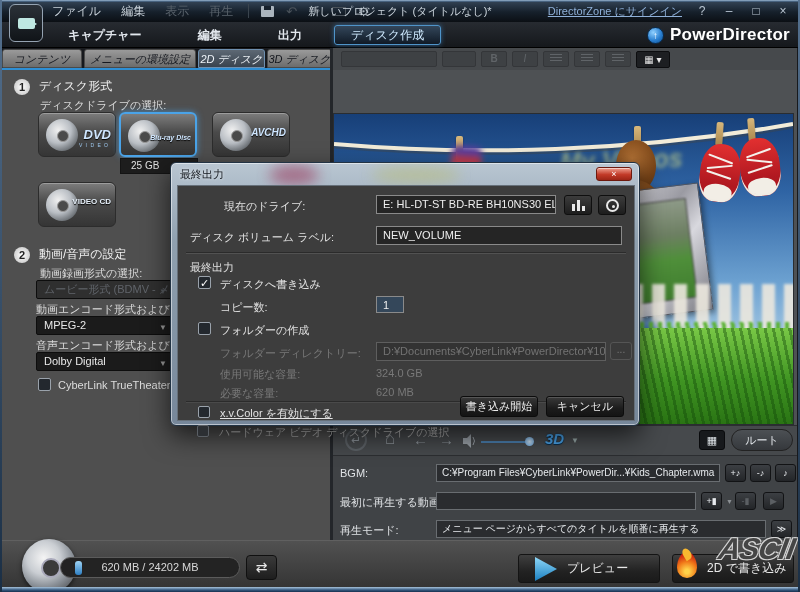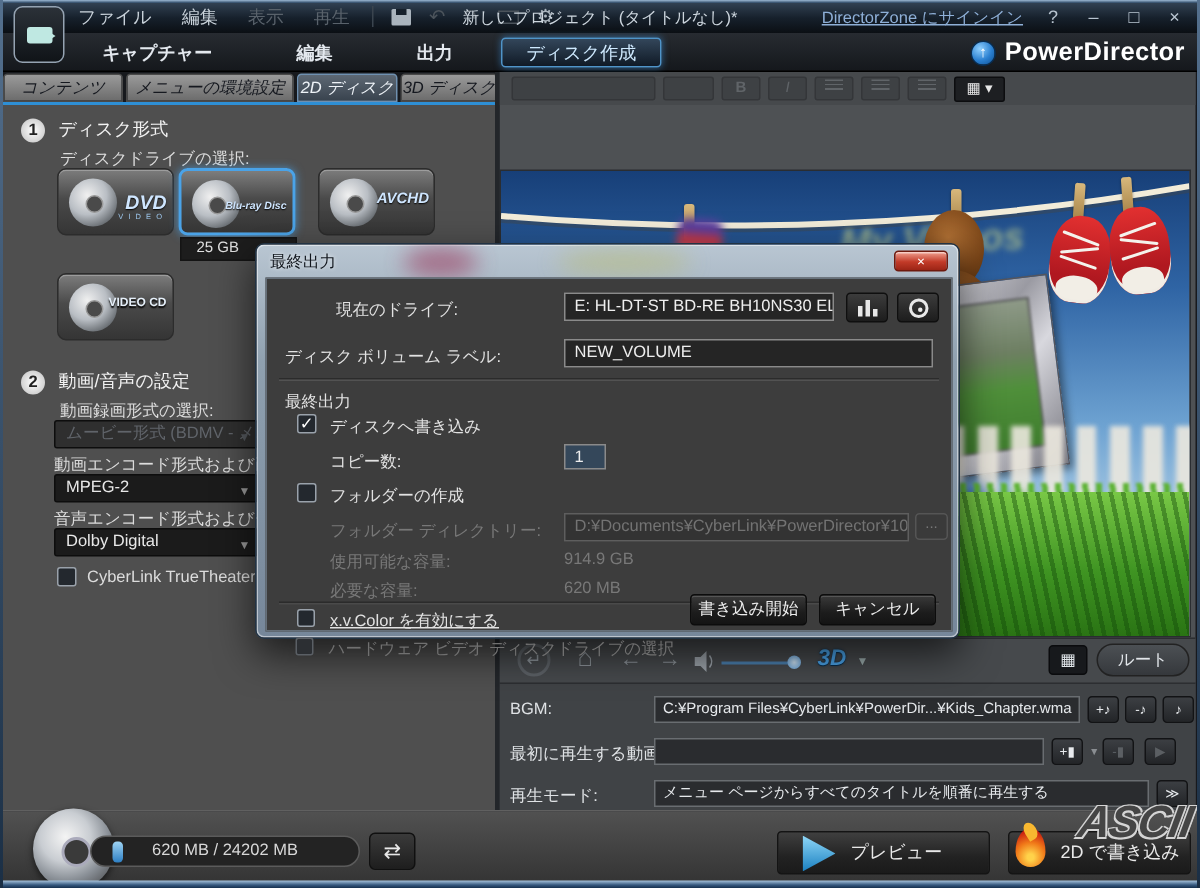--- a/index.html
+++ b/index.html
@@ -506,21 +506,21 @@
       <span class="dfield" style="left:198px; top:110px; width:28px; height:17px; background:#34475a;">1</span>
 
       <span class="cbx" style="left:20px; top:136px;"></span>
       <span class="dlabel" style="left:42px; top:137px;">フォルダーの作成</span>
 
       <span class="dlabel disabled" style="left:42px; top:160px;">フォルダー ディレクトリー:</span>
       <span class="dfield disabled" style="left:198px; top:156px; width:230px;">D:¥Documents¥CyberLink¥PowerDirector¥10.0¥My Vic</span>
       <span class="browse-btn" style="left:432px; top:156px;">...</span>
 
       <span class="dlabel disabled" style="left:42px; top:181px;">使用可能な容量:</span>
-      <span class="dvalue-dis" style="left:198px; top:181px;">914.9 GB</span>
+      <span class="dvalue-dis" style="left:198px; top:181px;">324.0 GB</span>
       <span class="dlabel disabled" style="left:42px; top:200px;">必要な容量:</span>
       <span class="dvalue-dis" style="left:198px; top:200px;">620 MB</span>
 
       <span class="dhr" style="top:215px; border-bottom-color:#4a4a4a;"></span>
 
       <span class="cbx" style="left:20px; top:220px; width:12px; height:12px;"></span>
       <span class="dlabel" style="left:42px; top:220px;text-decoration:underline;">x.v.Color を有効にする</span>
 
       <span class="dbtn" style="left:282px; top:210px;">書き込み開始</span>
       <span class="dbtn" style="left:368px; top:210px;">キャンセル</span>

